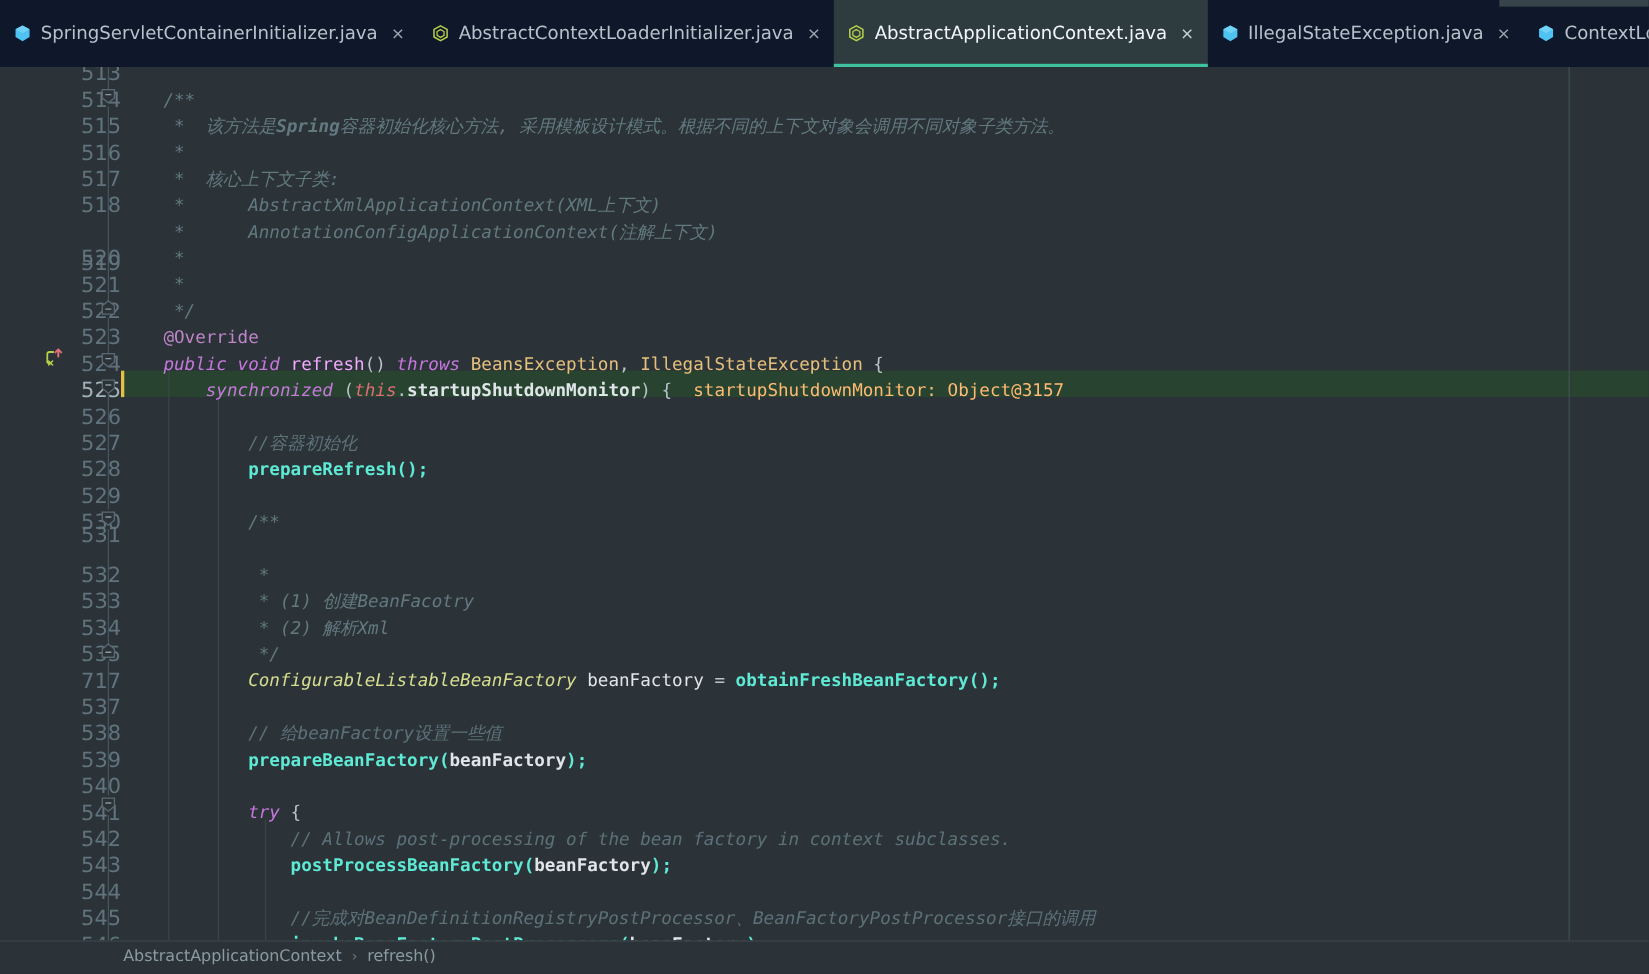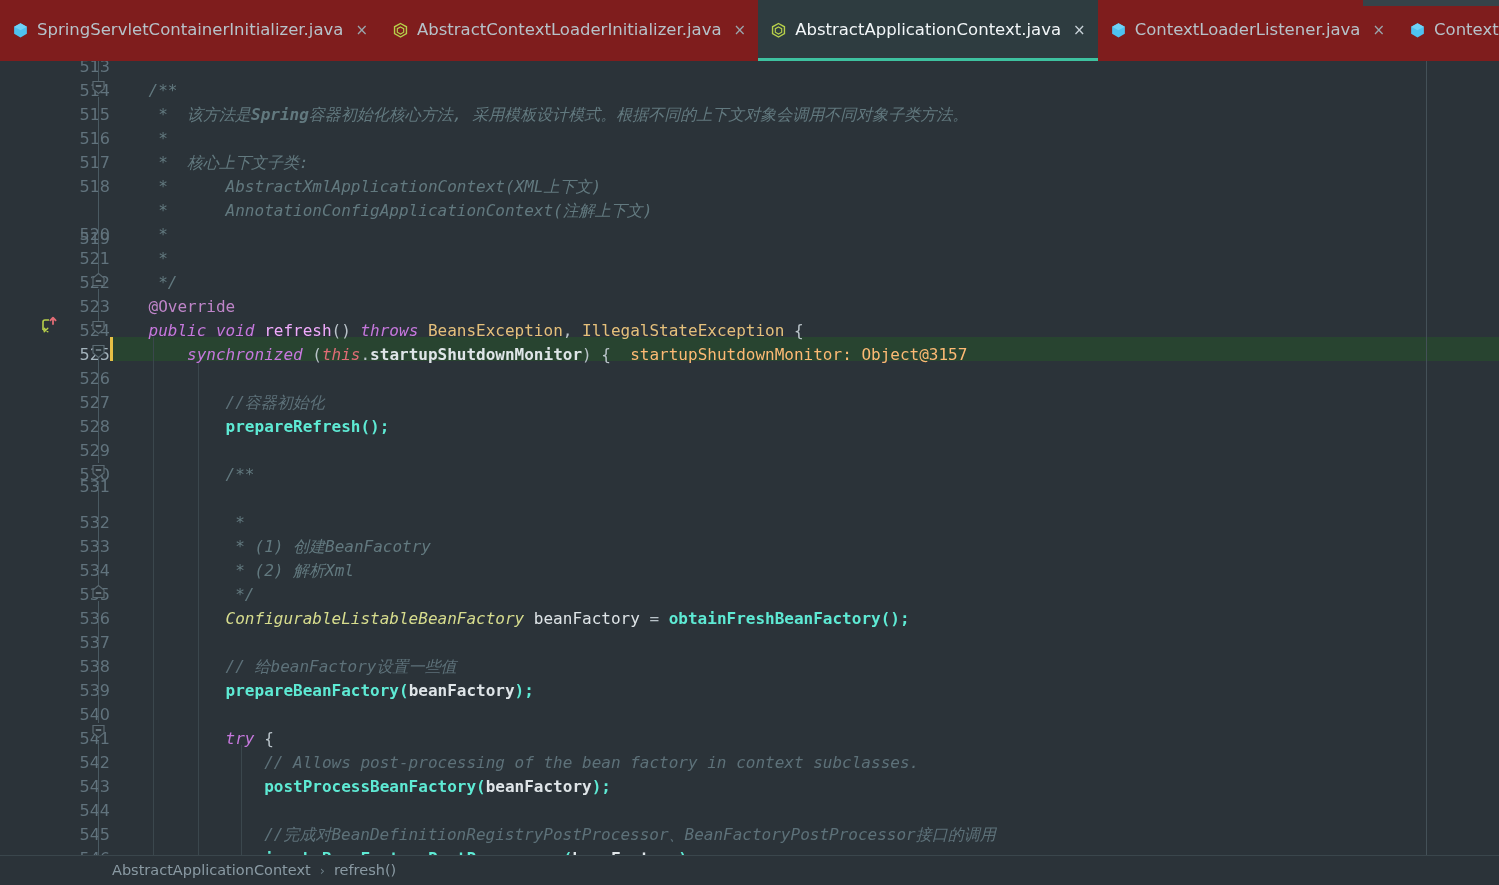--- a/index.html
+++ b/index.html
@@ -18,21 +18,21 @@
     height: 885px;
     background: #2b3339;
   }
 
   
   .tabbar {
     position: absolute;
     top: 0; left: 0;
     width: 1499px;
     height: 61px;
-    background: #7f1d1d;
+    background: #0f172a;
     display: flex;
     align-items: stretch;
     overflow: hidden;
     white-space: nowrap;
   }
   .tab {
     display: flex;
     align-items: center;
     gap: 8px;
     padding: 0 12px 0 12px;
@@ -94,21 +94,21 @@
     width: 110px;
     height: 794px;
     background: #2b3339;
   }
   .linenum {
     position: absolute;
     right: 0;
     width: 76px;
     text-align: right;
     font-family: "DejaVu Sans", sans-serif;
-    font-size: 16px;
+    font-size: 19px;
     color: #61737d;
     line-height: 24px;
     height: 24px;
   }
   .linenum.current { color: #a3b3bc; }
 
   
   .foldcol {
     position: absolute;
     top: 0;
@@ -250,21 +250,21 @@
       </svg>
       <span class="tab-label">AbstractApplicationContext.java</span>
       <span class="tab-close">×</span>
     </div>
 
     <div class="tab">
       <svg class="tab-icon" viewBox="0 0 16 16">
         <path d="M8 1.2 L14 4.4 L14 11 L8 14.6 L2 11 L2 4.4 Z" fill="#4ec2f0"></path>
         <path d="M8 1.2 L14 4.4 L8 7.8 L2 4.4 Z" fill="#6fd2f6"></path>
       </svg>
-      <span class="tab-label">ContextLoaderListener.java</span>
+      <span class="tab-label">IllegalStateException.java</span>
       <span class="tab-close">×</span>
     </div>
 
     <div class="tab">
       <svg class="tab-icon" viewBox="0 0 16 16">
         <path d="M8 1.2 L14 4.4 L14 11 L8 14.6 L2 11 L2 4.4 Z" fill="#4ec2f0"></path>
         <path d="M8 1.2 L14 4.4 L8 7.8 L2 4.4 Z" fill="#6fd2f6"></path>
       </svg>
       <span class="tab-label">ContextLoader.java</span>
 
@@ -294,21 +294,21 @@
       <div class="linenum" style="top:306px;">526</div>
       <div class="linenum" style="top:330px;">527</div>
       <div class="linenum" style="top:354px;">528</div>
       <div class="linenum" style="top:378px;">529</div>
       <div class="linenum" style="top:402px;">530</div>
       <div class="linenum" style="top:414px;">531</div>
       <div class="linenum" style="top:450px;">532</div>
       <div class="linenum" style="top:474px;">533</div>
       <div class="linenum" style="top:498px;">534</div>
       <div class="linenum" style="top:522px;">535</div>
-      <div class="linenum" style="top:546px;">536</div>
+      <div class="linenum" style="top:546px;">717</div>
       <div class="linenum" style="top:570px;">537</div>
       <div class="linenum" style="top:594px;">538</div>
       <div class="linenum" style="top:618px;">539</div>
       <div class="linenum" style="top:642px;">540</div>
       <div class="linenum" style="top:666px;">541</div>
       <div class="linenum" style="top:690px;">542</div>
       <div class="linenum" style="top:714px;">543</div>
       <div class="linenum" style="top:738px;">544</div>
       <div class="linenum" style="top:762px;">545</div>
       <div class="linenum" style="top:786px;">546</div>

